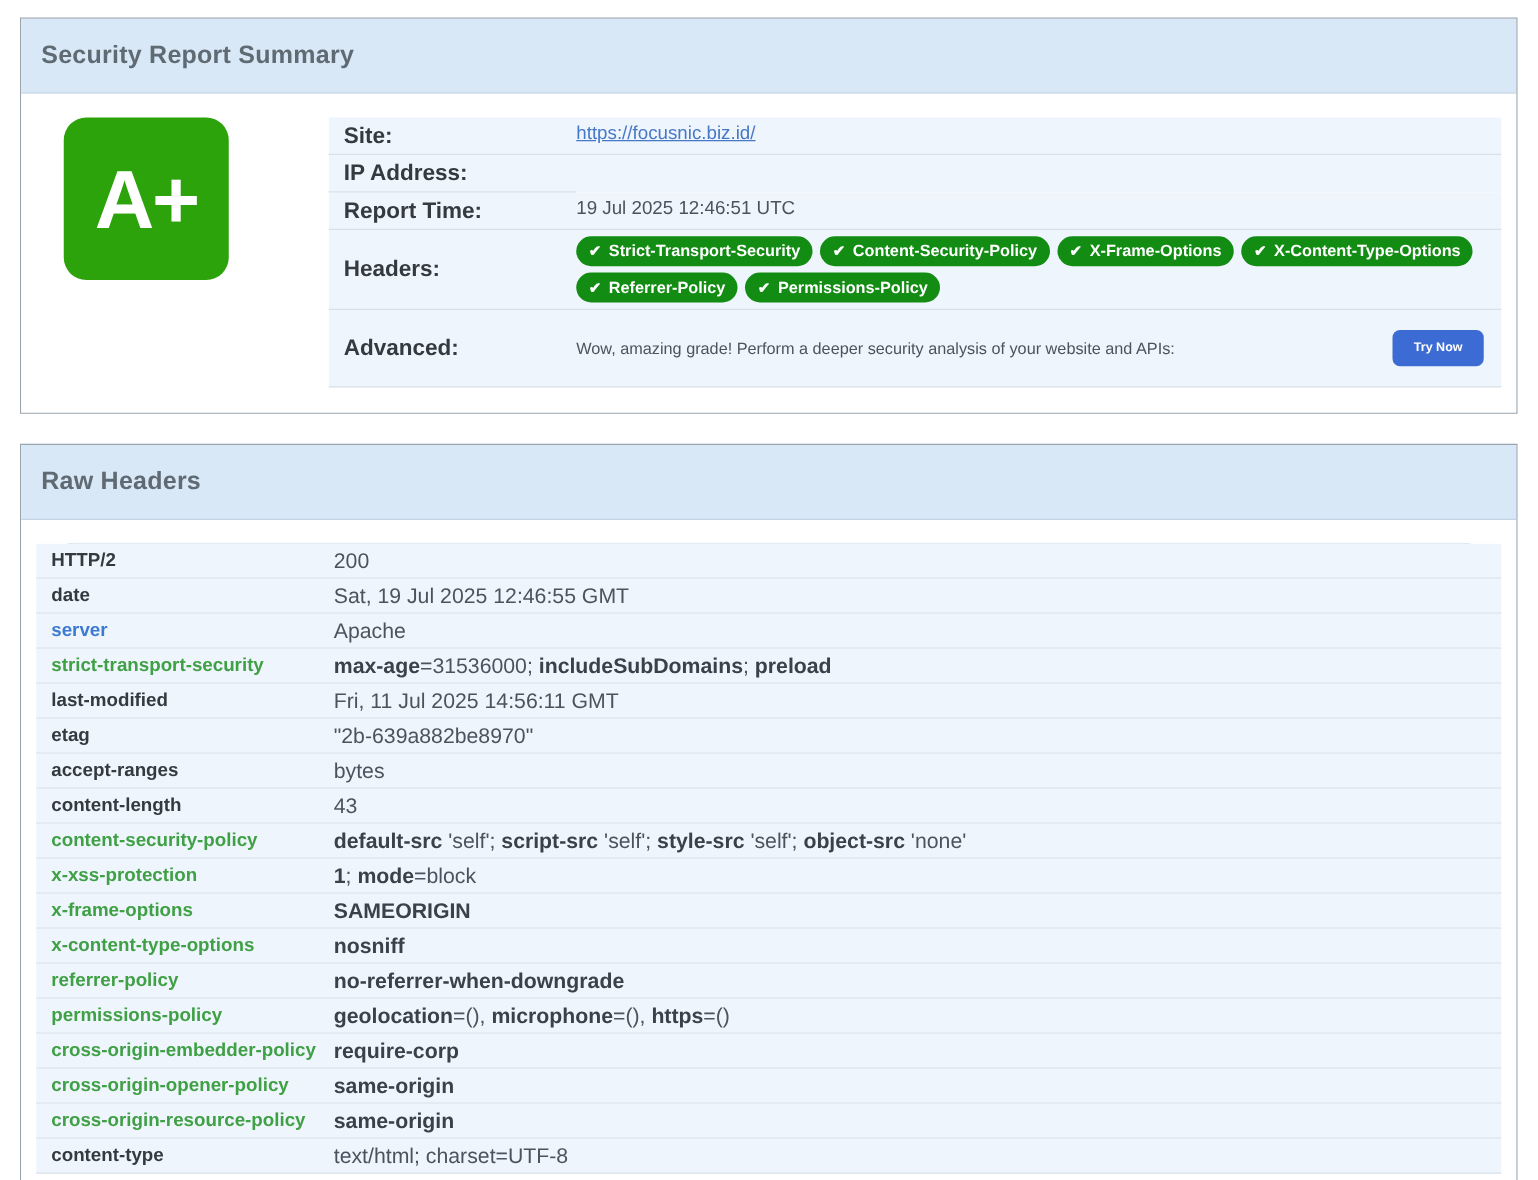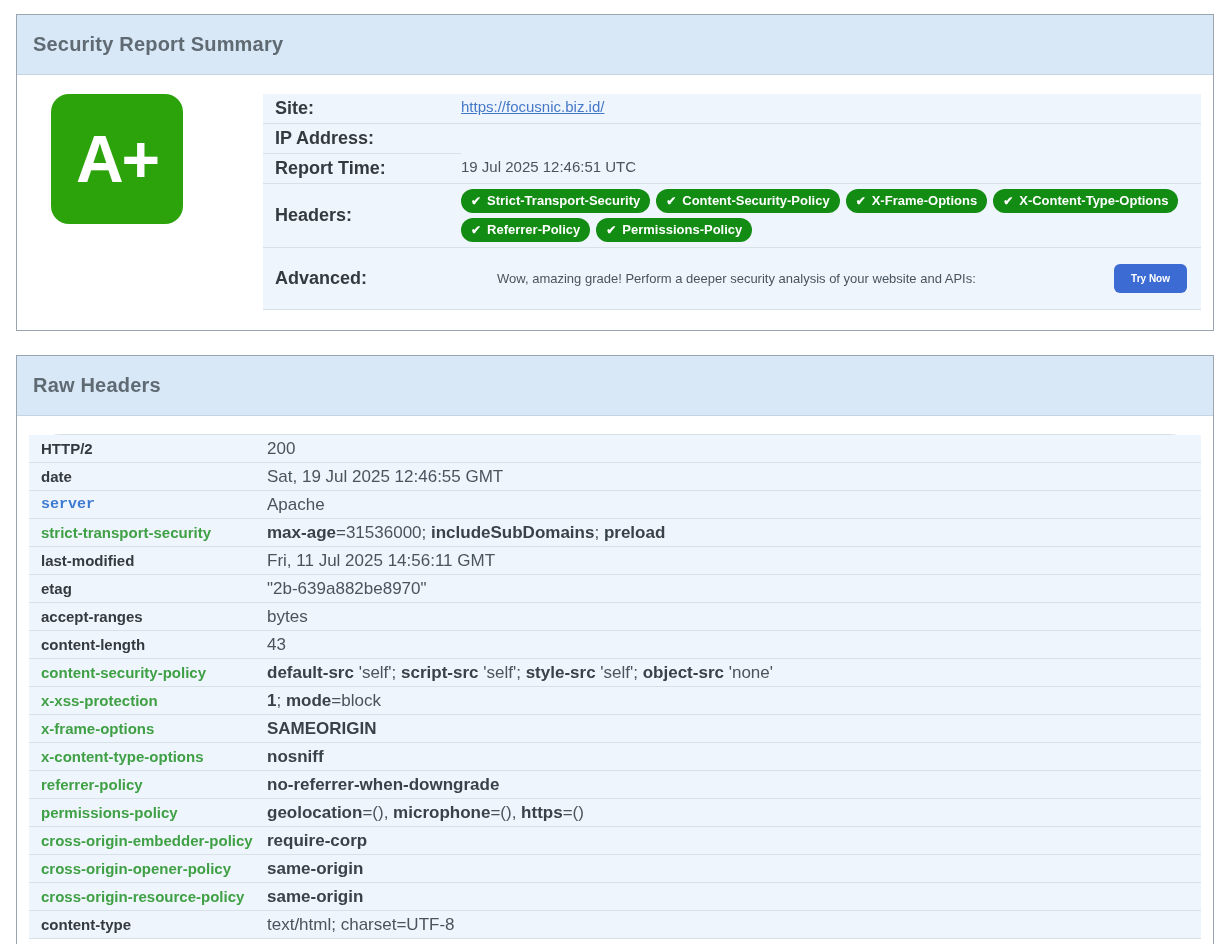--- a/index.html
+++ b/index.html
@@ -51,39 +51,39 @@
   a.site-link { color:var(--link-blue,#4678c8); text-decoration:underline; cursor:pointer; }
   .badges-wrap { gap:5px 6px; padding:5px 0; }
   .badge-pill {
     display:inline-flex; align-items:center; gap:6px;
     background:var(--pill-green,#128c12); color:#fff;
     font-size:13px; font-weight:bold;
     padding:4px 10px 5px 10px; border-radius:13px;
     cursor:pointer; white-space:nowrap;
   }
   .badge-check { font-size:12px; line-height:1; }
-  .srow-advanced { min-height:62px;gap:36px; }
+  .srow-advanced { min-height:62px; }
   .advanced-cell { flex:1; display:flex; align-items:center; padding:10px 14px 10px 0; }
   .advanced-text { flex:1; font-size:13px; color:#4a545e; }
   .try-now {
     background:var(--button-blue,#3c6cd3); color:#fff;
     font-family:inherit; font-weight:bold; font-size:10px;
     padding:9px 17px; border:none; border-radius:6px; cursor:pointer;
   }
   .raw-body { padding:18px 12px 12px 12px; }
   .raw-table { border-top:1px solid var(--row-border,#d9e1e8);border-radius:32px; }
   .rrow {
     display:flex; background:var(--row-bg,#eff5fc);
     border-bottom:1px solid var(--row-border,#d9e1e8);
   }
   .rname {
     width:238px; flex:none; padding:5px 0 4px 12px;
     font-weight:bold; font-size:15px; color:#333a40; line-height:18px;
   }
-  .rname.blue { color:var(--name-blue,#3d7ad1); cursor:pointer;font-family:Liberation Mono, monospace; }
+  .rname.blue { color:var(--name-blue,#3d7ad1); cursor:pointer; }
   .rname.green { color:var(--name-green,#3fa045); cursor:pointer; }
   .rvalue { flex:1; padding:5px 12px 4px 0; font-size:17px; color:#4a545e; line-height:18px; }
   .rvalue b { color:#39424a; font-weight:bold; }
 </style>
 </head>
 <body>
 
 <div class="panel panel-summary">
   <div class="panel-header">
     <span class="panel-title">Security Report Summary</span>

